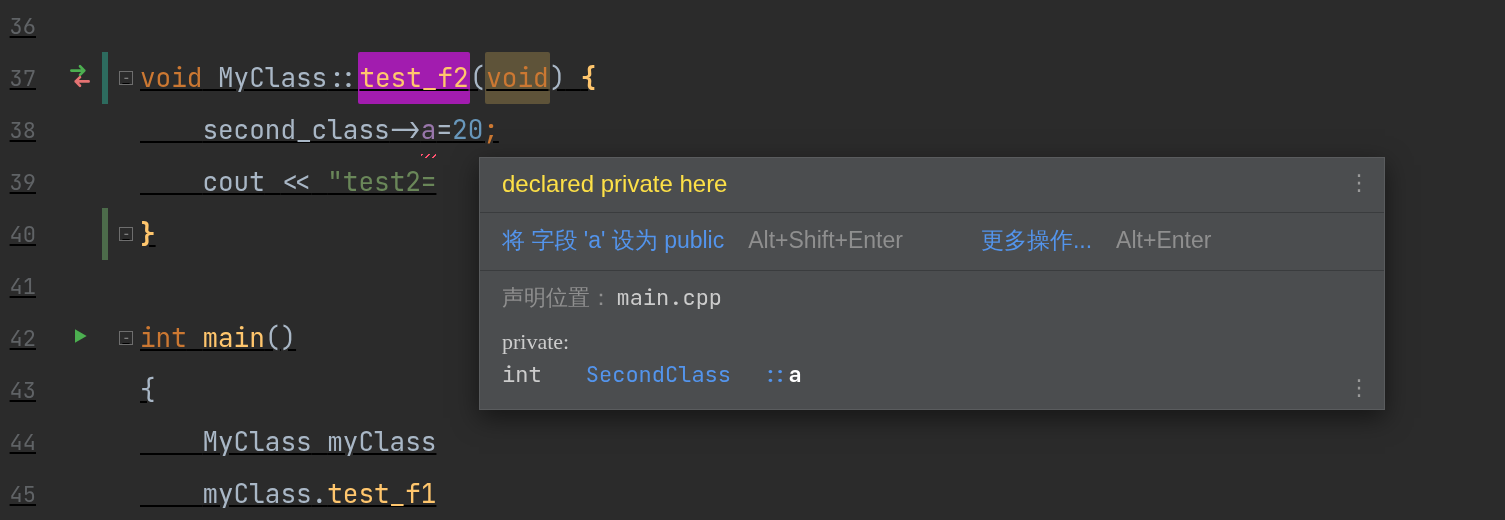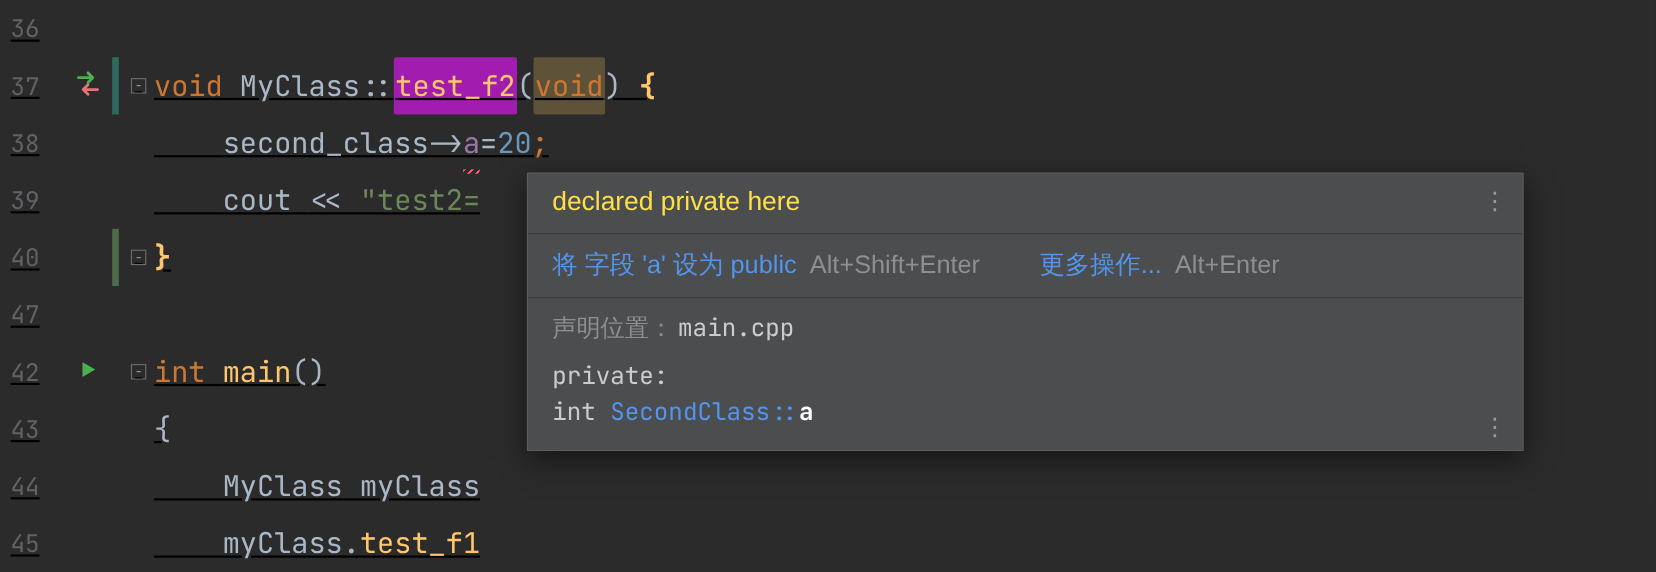--- a/index.html
+++ b/index.html
@@ -133,21 +133,21 @@
     color: #bfbfbf;
     margin-bottom: 4px;
   }
   .popup .err-link {
     font-size: 24px;
     color: #fde047;
     cursor: pointer;
   }
   .popup .actions-row {
     display: flex;
-    gap: 12px;
+    gap: 24px;
     align-items: baseline;
     font-size: 23px;
     flex-wrap: wrap;
   }
   .popup .action-link {
     color: #5394ec;
     cursor: pointer;
   }
   .popup .shortcut {
     color: #8f8f8f;
@@ -155,23 +155,23 @@
   .popup .decl-label {
     color: #8f8f8f;
     font-size: 22px;
     text-align: center;
   }
   .popup .decl-text {
     color: #cccccc;
     font-family: "JetBrains Mono", "Consolas", monospace;
     font-size: 22px;
   }
-  .popup .decl-kw { color: #cccccc; }
+  .popup .decl-kw { color: #cccccc; font-family: Liberation Serif, serif; }
   .popup .decl-type { color: #cccccc; }
-  .popup .decl-cls { color: #5394ec; }
+  .popup .decl-cls { color: #5394ec; margin-left: 31px; }
   .popup .decl-name { color: #ffffff; font-weight: 600;}
   .popup .more-dots {
     position: absolute;
     right: 14px;
     top: 14px;
     color: #9a9a9a;
     cursor: pointer;
     font-size: 22px;
     line-height: 1;
   }
@@ -232,21 +232,21 @@
     <div class="gutter-icons"></div>
     <div class="fold-col">
       <span class="fold-box">−</span>
     </div>
     <div class="code-content">
       <span class="brace-y">}</span>
     </div>
   </div>
 
   <div class="code-line">
-    <div class="gutter">47</div>
+    <div class="gutter">41</div>
     <div class="gutter-icons"></div>
     <div class="fold-col"></div>
     <div class="code-content"></div>
   </div>
 
   <div class="code-line">
     <div class="gutter">42</div>
     <div class="gutter-icons">
       <span class="run-icon">
         <svg viewBox="0 0 24 24">

